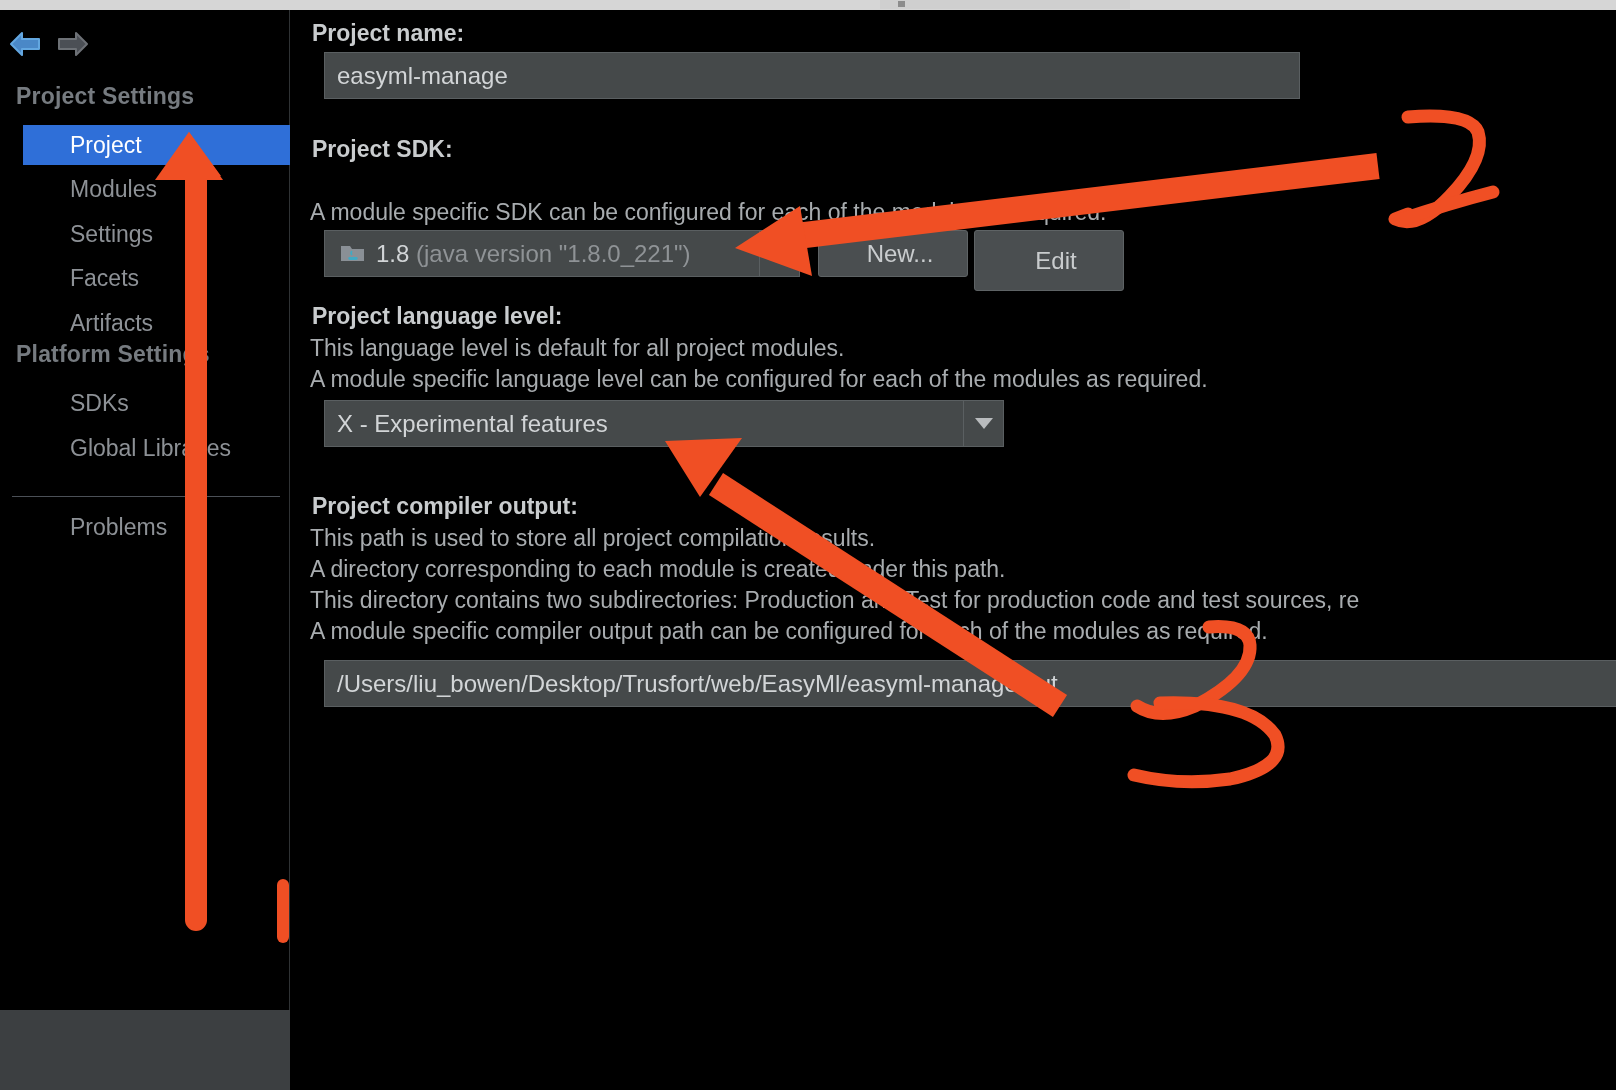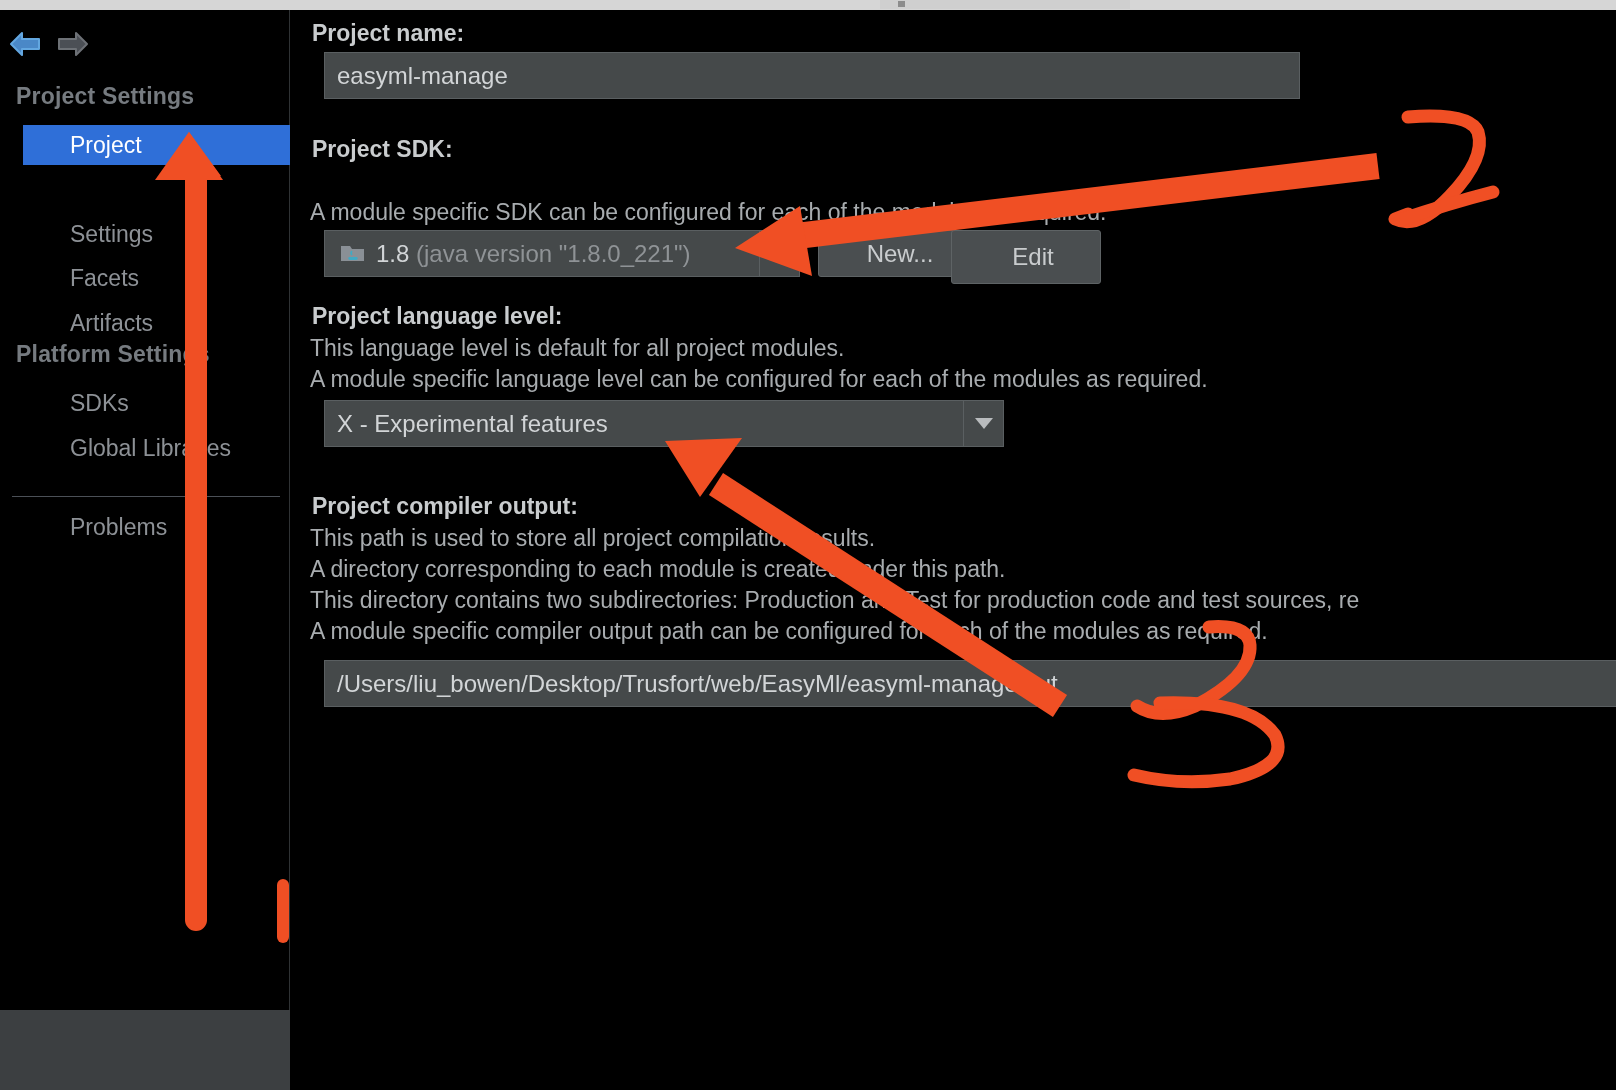--- a/index.html
+++ b/index.html
@@ -221,20 +221,23 @@
         <svg width="36" height="28" viewBox="0 0 36 28">
           <path d="M22 3 L33 14 L22 25 L22 19 L5 19 L5 9 L22 9 Z" fill="#4b4f55" stroke="#6d7176" stroke-width="2" stroke-linejoin="round"></path>
         </svg>
       </div>
     </div>
 
     <div class="section-header" style="top:73px">Project Settings</div>
 
     <div class="nav-item selected" style="top:115px">
       <span class="lbl">Project</span>
+    </div>
+    <div class="nav-item" style="top:159px">
+      <span class="lbl">Modules</span>
     </div>
     <div class="nav-item" style="top:204px">
       <span class="lbl">Settings</span>
     </div>
     <div class="nav-item" style="top:248px">
       <span class="lbl">Facets</span>
     </div>
     <div class="nav-item" style="top:293px">
       <span class="lbl">Artifacts</span>
     </div>
@@ -274,21 +277,21 @@
           <path d="M13 11 q-2 2 0 4" stroke="#3fa9c4" stroke-width="1.6" fill="none"></path>
         </svg>
       </span>
       <span class="sdk-text"><span>1.8</span><span class="dim"> </span><span class="dim">(java version "1.8.0_221")</span></span>
       <span class="combo-arrowbox">
         <span class="caret"></span>
       </span>
     </div>
 
     <div class="btn" style="left:528px; top:220px; width:150px; height:47px">New...</div>
-    <div class="btn" style="left:661px; top:220px; width:150px; height:54px">Edit</div>
+    <div class="btn" style="left:684px; top:220px; width:150px; height:61px">Edit</div>
 
     <div class="fld-label" style="left:22px; top:293px">Project language level:</div>
     <div class="fld-desc" style="left:20px; top:325px">This language level is default for all project modules.</div>
     <div class="fld-desc" style="left:20px; top:356px">A module specific language level can be configured for each of the modules as required.</div>
 
     <div class="combo" style="left:34px; top:390px; width:680px; height:47px">
       <span class="val" style="padding-left:12px; font-size:24px; color:#d2d5d7;">X - Experimental features</span>
       <span class="combo-arrowbox">
         <span class="caret"></span>
       </span>

